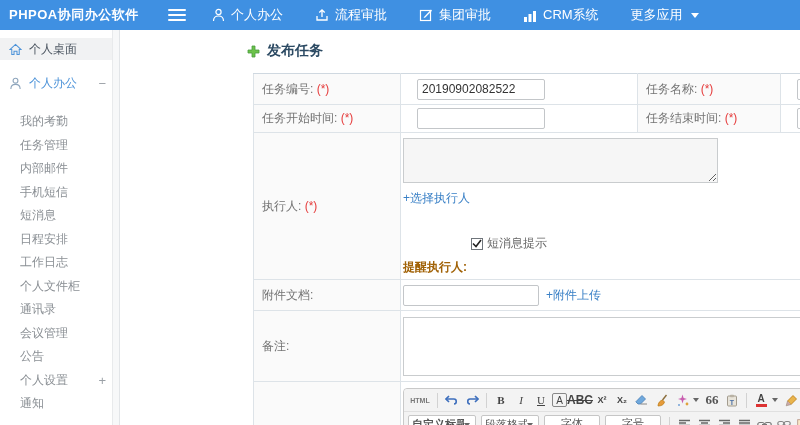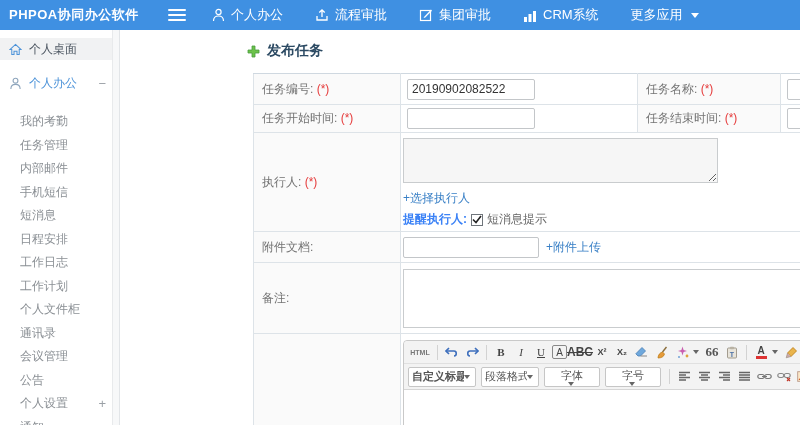--- a/index.html
+++ b/index.html
@@ -46,37 +46,37 @@
   .form-wrap { position:absolute; left:127px; top:12px; width:660px; }
   .page-title { display:flex; align-items:center; gap:7px; font-size:14px;
     font-weight:bold; color:#2c4a63; height:18px; margin-bottom:13px; }
 
   table.form-table { border-collapse:collapse; table-layout:fixed; width:655px;
     margin-left:6px; font-size:12px; }
   table.form-table td { border:1px solid #dde3e8; vertical-align:middle; }
   table.form-table tr:first-child td { border-top:1px solid #cfd8e0; }
   td.lbl { background:#fafafa; color:#737373; padding-left:8px; }
   td.lbl em { color:#e53b3b; font-style:normal; }
-  td.fld { background:#fff; padding-left:6px; }
+  td.fld { background:#fff; padding-left:16px; }
   td.wide { background:#fff; padding-left:2px; vertical-align:top; }
 
   .txt-input { height:21px; border:1px solid #c3c6c9; border-radius:2px;
     background:#fff; font-size:12px; padding:0 4px; color:#333;
     font-family:"Liberation Sans",sans-serif; }
   .w128 { width:128px; }
   .w134 { width:136px; }
   .cutoff { width:60px; }
 
   .exec-ta { width:315px; height:45px; margin-top:5px; background:#f6f6f6;
     border:1px solid #c9ccce; resize:both; font-family:"Liberation Sans",sans-serif; }
   .link { color:#3a80c6; font-size:12px; cursor:pointer; display:inline-block; }
   .exec-link { display:block; margin-top:4px; }
   .remind { margin-top:4px; display:flex; align-items:center; gap:4px;
     color:#666; padding-bottom:3px; }
-  .remind b { color:#3b82f6; }
+  .remind b { color:#a16207;margin-top:48px; }
   .cbx { width:12px; height:12px; border:1px solid #6f757b; background:#fff;
     display:inline-flex; align-items:center; justify-content:center; cursor:pointer; }
   .attach-line { display:flex; align-items:center; gap:7px; }
   .remark-ta { display:block; width:100%; height:59px; margin:2px 0;
     background:#fff; border:1px solid #c9ccce; resize:both;
     font-family:"Liberation Sans",sans-serif; }
 
   
   .editor { margin-top:6px; width:560px; border:1px solid #c9c9c9;
     border-radius:4px 4px 0 0; background:#fff; }
@@ -175,21 +175,20 @@
         <i class="collapse">−</i>
       </div>
       <ul class="side-list">
         <li>我的考勤</li>
         <li>任务管理</li>
         <li>内部邮件</li>
         <li>手机短信</li>
         <li>短消息</li>
         <li>日程安排</li>
         <li>工作日志</li>
-        <li>工作计划</li>
         <li>个人文件柜</li>
         <li>通讯录</li>
         <li>会议管理</li>
         <li>公告</li>
         <li>
           <span>个人设置</span>
           <i class="plus">+</i>
         </li>
         <li>通知</li>
       </ul>

